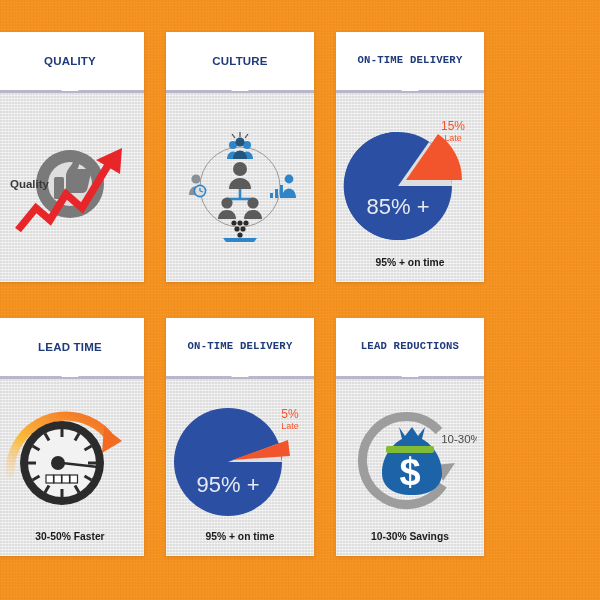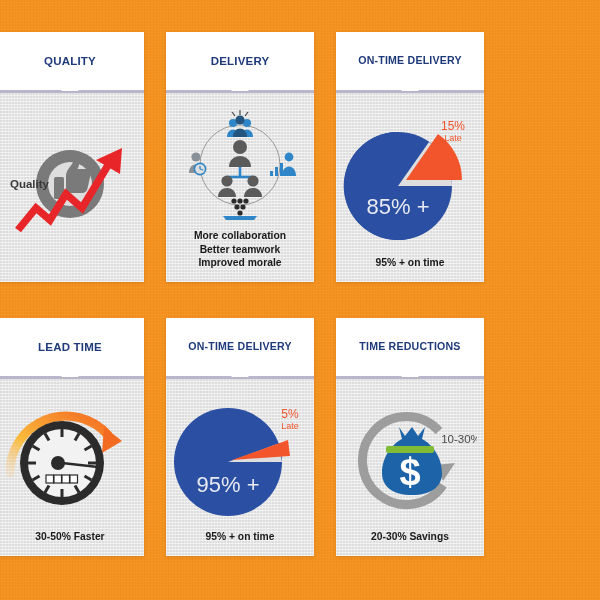--- a/index.html
+++ b/index.html
@@ -64,21 +64,21 @@
   .card-title {
     color: #1F3A7A;
     font-weight: bold;
     font-size: 11.5px;
     letter-spacing: 0.2px;
     text-align: center;
     line-height: 1.1;
     padding: 0 4px;
     white-space: nowrap;
   }
-  .card-title.sm { font-size: 10.6px; }
+  .card-title.sm { font-size: 10.6px; font-family: Liberation Mono, monospace; }
 
   .divider {
     height: 3px;
     background: #B9B6CC;
     position: relative;
     flex: 0 0 3px;
   }
   .notch {
     position: absolute;
     left: 50%;
@@ -158,21 +158,21 @@
       </div>
       <div class="caption">
       </div>
     </div>
   </div>
   </div>
 
   <div class="cardwrap">
   <div class="card tall">
     <div class="card-head">
-      <div class="card-title">DELIVERY</div>
+      <div class="card-title">CULTURE</div>
     </div>
     <div class="divider">
       <div class="notch"></div>
     </div>
     <div class="card-body">
       <div class="visual">
         <svg width="126" height="112" viewBox="0 0 126 112">
           <circle cx="63" cy="56" r="40" fill="none" stroke="#9A9A9A" stroke-width="1"></circle>
 
           <g fill="#5B5B5B">
@@ -232,25 +232,20 @@
           <g fill="#2B2B2B">
             <circle cx="57" cy="92" r="2.6"></circle>
                 <circle cx="63" cy="92" r="2.6"></circle>
                 <circle cx="69" cy="92" r="2.6"></circle>
             <circle cx="60" cy="98" r="2.6"></circle>
                 <circle cx="66" cy="98" r="2.6"></circle>
             <circle cx="63" cy="104" r="2.6"></circle>
           </g>
           <path d="M46 107 h34 l-3 4 h-28 Z" fill="#2E86C8"></path>
         </svg>
-      </div>
-      <div class="caption">
-        <div>More collaboration</div>
-        <div>Better teamwork</div>
-        <div>Improved morale</div>
       </div>
     </div>
   </div>
   </div>
 
   <div class="cardwrap">
   <div class="card tall">
     <div class="card-head">
       <div class="card-title sm">ON-TIME DELIVERY</div>
     </div>
@@ -362,38 +357,38 @@
       <div class="caption">
         <div>95% + on time</div>
       </div>
     </div>
   </div>
   </div>
 
   <div class="cardwrap">
   <div class="card short">
     <div class="card-head">
-      <div class="card-title sm">TIME REDUCTIONS</div>
+      <div class="card-title sm">LEAD REDUCTIONS</div>
     </div>
     <div class="divider">
       <div class="notch"></div>
     </div>
     <div class="card-body">
       <div class="visual">
         <svg width="134" height="116" viewBox="0 0 134 116">
 
           <path d="M100 84 A44 44 0 1 1 96 30" fill="none" stroke="#9D9D9D" stroke-width="9" stroke-linecap="butt"></path>
           <polygon points="92 64, 112 62, 100 80" fill="#9D9D9D"></polygon>
 
           <path d="M56 26 l6 9 l7 -9 l6 9 l7 -9 l-3 12 c10 5 20 18 20 34 c0 14-11 22-30 22 c-19 0-30-8-30-22 c0-16 10-29 20-34 Z" fill="#1C63A8"></path>
           <rect x="43" y="45" width="48" height="7" rx="2" fill="#7FBB35"></rect>
           <text x="67" y="84" text-anchor="middle" font-family="Liberation Sans, sans-serif" font-size="38" font-weight="bold" fill="#FFFFFF">$</text>
           <text x="118" y="42" text-anchor="middle" font-family="Liberation Sans, sans-serif" font-size="11.5" fill="#4A4A4A">10-30%</text>
         </svg>
       </div>
       <div class="caption">
-        <div>20-30% Savings</div>
+        <div>10-30% Savings</div>
       </div>
     </div>
   </div>
   </div>
 
 </div>
 
 </body></html>

